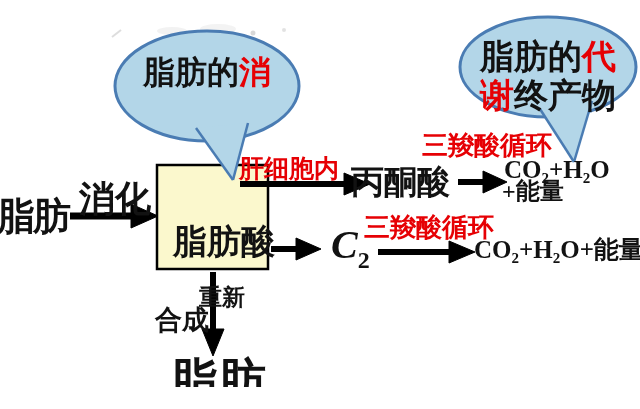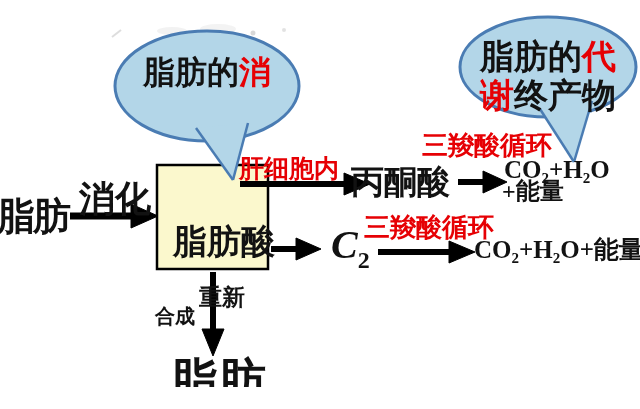--- a/index.html
+++ b/index.html
@@ -19,21 +19,21 @@
   #liver-cell{left:239px;top:155px;font-size:25px;}
   #pyruvate{left:351px;top:165px;font-size:33px;}
   #tca1{left:422px;top:132px;font-size:26px;}
   #prod1a{left:504px;top:157px;font-size:25px;}
   #prod1b{left:502px;top:179px;font-size:24px;}
   #c2{left:331px;top:224px;font-size:40px;font-style:italic;font-family:"Liberation Serif","DejaVu Serif",serif;}
   #c2 .sub{font-size:24px;font-style:normal;vertical-align:-10px;}
   #tca2{left:364px;top:214px;font-size:26px;}
   #prod2{left:474px;top:237px;font-size:25px;}
   #resyn1{left:155px;top:285px;font-size:23px;margin-left:44px;}
-  #resyn2{left:155px;top:306px;font-size:20px;}
+  #resyn2{left:155px;top:306px;font-size:27px;}
   #fat-bottom{left:170px;top:356px;font-size:48px;}
 </style>
 </head>
 <body>
 
 <div id="stage">
 
   <svg id="shapes" viewBox="0 0 640 409">
 
     <g opacity="0.28">

